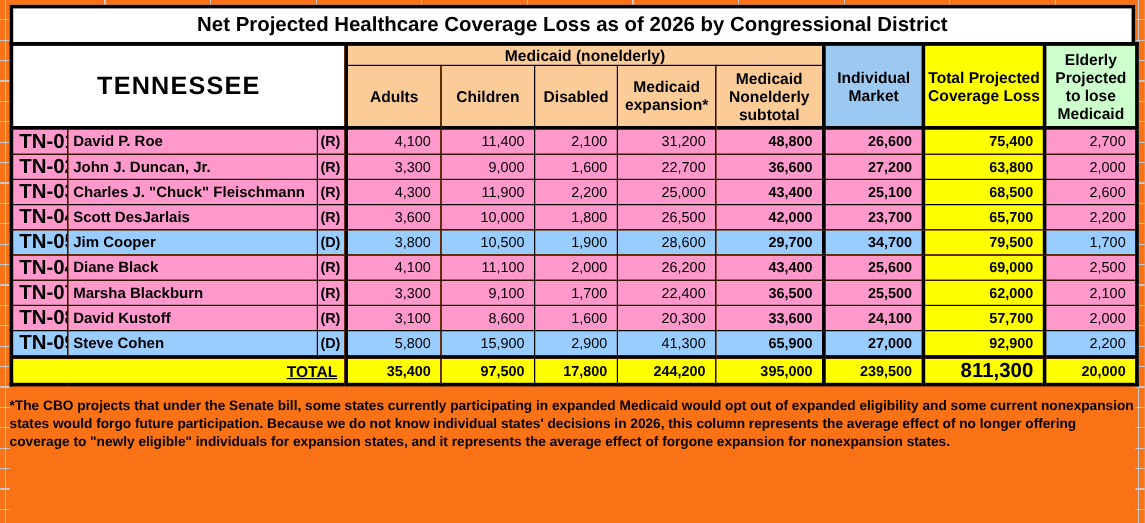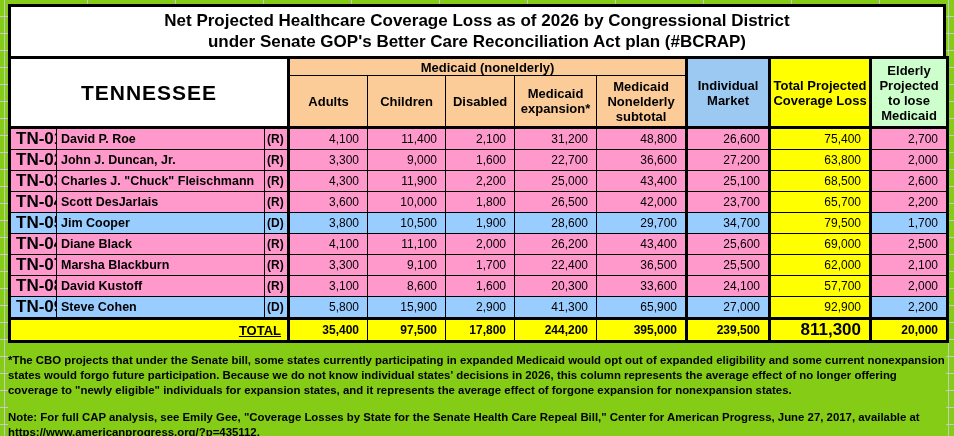--- a/index.html
+++ b/index.html
@@ -1,17 +1,17 @@
 <!DOCTYPE html>
 <html style="--republican-row: #FF99CC; --democrat-row: #99CCFF; --medicaid-header: #FBCB98; --market-header: #9CC9F2; --total-column: #FFFF00; --elderly-header: #CCFFCC; --border: #000000; --gridline: #C8C8C8;"><head>
 <meta charset="utf-8">
 <style>
   html,body{margin:0;padding:0;}
   body{font-family:"Liberation Sans", sans-serif; background:#fff;}
-  .sheet{position:relative; width:954px; height:436px; background:#84cc16; overflow:hidden;}
+  .sheet{position:relative; width:954px; height:436px; background:#f97316; overflow:hidden;}
 
   
   .grid-left{position:absolute; left:0; top:0; width:8px; height:436px;
     background:
       linear-gradient(to right, transparent 0 4px, var(--gridline) 4px 5px, transparent 5px),
       repeating-linear-gradient(to bottom, transparent 0 16px, var(--gridline) 16px 17px);}
   .grid-right{position:absolute; right:0; top:0; width:8px; height:436px;
     background:
       linear-gradient(to right, transparent 0 2px, var(--gridline) 2px 3px, transparent 3px),
       repeating-linear-gradient(to bottom, transparent 0 16px, var(--gridline) 16px 17px);}
@@ -39,21 +39,21 @@
   th.hdr{font-size:13px; font-weight:bold; line-height:15px; text-align:center;}
   th.med{background:var(--medicaid-header);}
   th.mkt{background:var(--market-header);}
   th.tot{background:var(--total-column);}
   th.eld{background:var(--elderly-header);}
 
   td.code{font-size:17px; font-weight:bold; padding-left:5px; white-space:nowrap;}
   td.name{font-size:12.5px; font-weight:bold; padding-left:4px; white-space:nowrap;}
   td.party{font-size:12px; font-weight:bold; padding-left:2px; white-space:nowrap;}
   td.num{font-size:12px; text-align:right; padding-right:8px; white-space:nowrap;}
-  td.bold{font-weight:normal;}
+  td.bold{font-weight:bold;}
   td.col-total{background:var(--total-column) !important;text-align:right;}
   tbody tr.rep td{background:var(--republican-row);}
   tbody tr.dem td{background:var(--democrat-row);}
 
   tfoot td{background:var(--total-column); font-weight:bold;}
   td.total-label{font-size:13px; text-align:right; padding-right:6px;text-decoration:underline;}
   td.grand{font-size:17px;}
 
   .footnote{width:938px; font-size:11.4px; line-height:14.8px; color:#000; margin:10px 0 0 0;font-weight:bold;}
   .footnote.second{margin-top:13px;}
@@ -63,21 +63,20 @@
 
 <div class="sheet">
   <div class="grid-top"></div>
   <div class="grid-left"></div>
   <div class="grid-right"></div>
 
   <div class="panel">
 
     <div class="title-block">
       <div class="title-main">Net Projected Healthcare Coverage Loss as of 2026 by Congressional District</div>
-      <div class="title-main">under Senate GOP's Better Care Reconciliation Act plan (#BCRAP)</div>
     </div>
 
     <table class="data">
       <colgroup>
         <col style="width:47px">
           <col style="width:208px">
           <col style="width:24px">
         <col style="width:79px">
           <col style="width:78px">
           <col style="width:69px">
@@ -231,16 +230,15 @@
           <td class="num">244,200</td>
           <td class="num sec-r">395,000</td>
           <td class="num sec-r">239,500</td>
           <td class="num grand sec-r">811,300</td>
           <td class="num">20,000</td>
         </tr>
       </tfoot>
     </table>
 
     <p class="footnote">*The CBO projects that under the Senate bill, some states currently participating in expanded Medicaid would opt out of expanded eligibility and some current nonexpansion states would forgo future participation. Because we do not know individual states' decisions in 2026, this column represents the average effect of no longer offering coverage to "newly eligible" individuals for expansion states, and it represents the average effect of forgone expansion for nonexpansion states.</p>
-    <p class="footnote second">Note: For full CAP analysis, see Emily Gee, "Coverage Losses by State for the Senate Health Care Repeal Bill," Center for American Progress, June 27, 2017, available at https://www.americanprogress.org/?p=435112.</p>
 
   </div>
 </div>
 
 </body></html>

